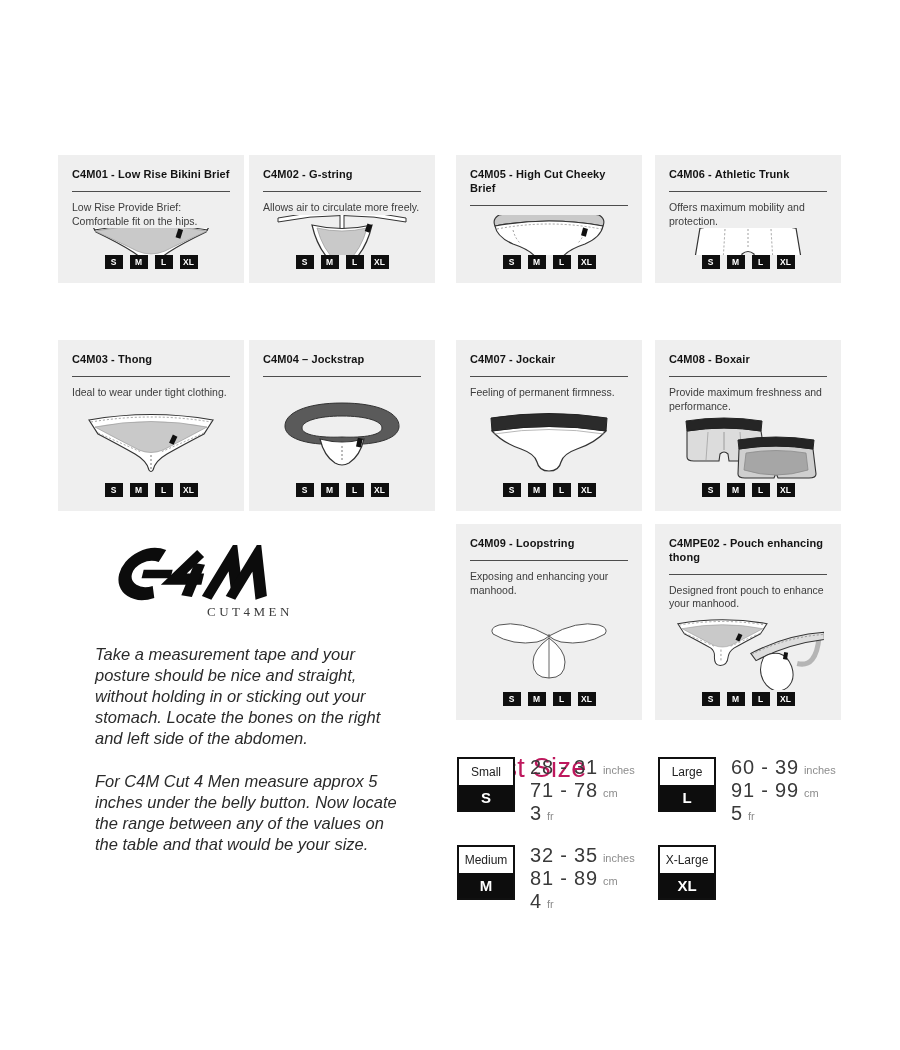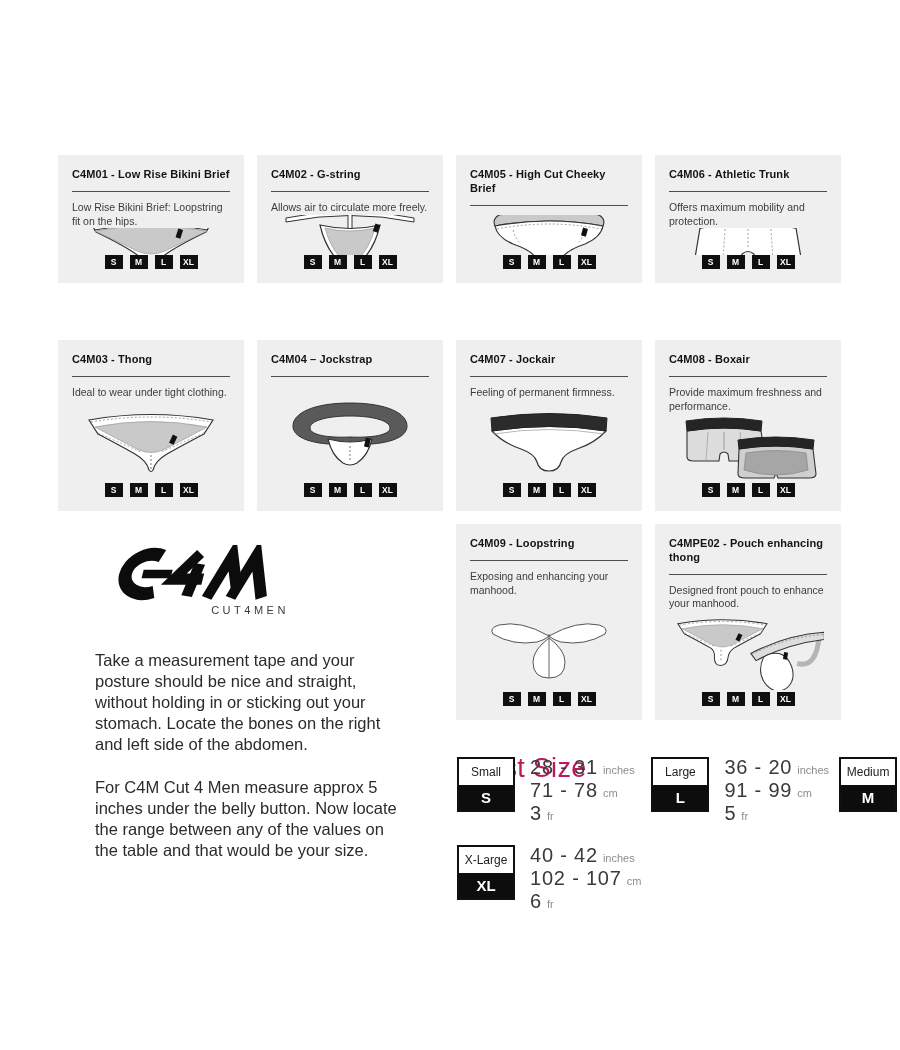--- a/index.html
+++ b/index.html
@@ -2,63 +2,63 @@
 <html><head>
 <meta charset="utf-8">
 <style>
   html,body{margin:0;padding:0;background:#ffffff;}
   .page{position:relative;width:900px;height:1050px;background:#ffffff;overflow:hidden;
         font-family:"Liberation Sans", sans-serif;}
 
   
   .card{position:absolute;width:186px;background:#efefef;box-sizing:border-box;
         padding:13px 14px 14px;display:flex;flex-direction:column;}
-  .col0{left:58px}.col1{left:257px}.col2{left:456px}.col3{left:655px}
+  .col0{left:58px}.col1{left:249px}.col2{left:456px}.col3{left:655px}
   .row0{top:155px;height:128px}.row1{top:340px;height:171px}.row2{top:524px;height:196px}
   .card h3{margin:0;font-size:11px;font-weight:700;color:#141414;letter-spacing:.1px;line-height:1.25;}
   .rule{border:0;border-top:1px solid #4d4d4d;margin:9px 0 9px;width:100%;}
   .card p{margin:0;font-size:10.5px;color:#3c3c3c;line-height:1.32;}
   .illu-zone{flex:1;display:flex;align-items:center;justify-content:center;overflow:hidden;}
   .badges{display:flex;justify-content:center;gap:7px;}
   .badge{min-width:14px;height:14px;padding:0 2px;background:#0f0f0f;color:#fff;
          font-size:8.5px;font-weight:700;display:flex;align-items:center;justify-content:center;}
 
   
   .brand{position:absolute;left:90px;top:545px;width:320px;text-align:center;}
-  .brand-sub{font-size:11px;letter-spacing:3.5px;color:#3b3b3b;margin-top:1px;}
+  .brand-sub{font-size:13px;letter-spacing:3.5px;color:#3b3b3b;margin-top:1px;font-family:Liberation Serif, serif;}
   .instructions{position:absolute;left:95px;top:644px;width:305px;color:#2b2b2b;
                 font-size:16.5px;line-height:1.27;}
-  .instructions p{margin:6px 0 22px;}
+  .instructions p{margin:0 0 22px;font-style:italic;}
 
   
   .waist-heading{position:absolute;left:457px;top:715px;font-size:27px;color:#be185d;
                  font-weight:400;letter-spacing:.3px;margin-top:38px;}
   .waist-table{position:absolute;left:457px;top:757px;width:392px;display:grid;
-               grid-template-columns:1fr 1fr 1fr;column-gap:10px;row-gap:19px;}
+               grid-template-columns:1fr 1fr;column-gap:10px;row-gap:19px;}
   .entry{display:flex;gap:15px;align-items:flex-start;}
   .size-box{width:58px;border:2px solid #101010;box-sizing:border-box;flex:0 0 auto;}
   .size-box .label{height:26px;background:#ffffff;display:flex;align-items:center;
                    justify-content:center;font-size:12px;color:#222;}
   .size-box .letter{height:25px;background:#0d0d0d;color:#ffffff;font-weight:700;font-size:15px;
                     display:flex;align-items:center;justify-content:center;}
   .vals .line{line-height:20px;white-space:nowrap;}
   .vals .num{font-size:20px;color:#3a3a3a;letter-spacing:.8px;}
   .vals .unit{font-size:11px;color:#8c8c8c;margin-left:5px;}
 
   svg{display:block;}
 </style>
 </head>
 <body>
 
 <div class="page">
 
   <div class="card col0 row0">
     <h3>C4M01 - Low Rise Bikini Brief</h3>
     <hr class="rule">
-    <p>Low Rise Bikini Brief: Loopstring fit on the hips.</p>
+    <p>Low Rise Provide Brief: Comfortable fit on the hips.</p>
     <div class="illu-zone">
       <svg width="142" height="64" viewBox="0 0 140 64">
         <path d="M8,10 Q70,0 132,10 L125,22 Q102,33 88,42 Q76,50 72,58 Q70,62 68,58 Q64,50 52,42 Q38,33 15,22 Z" fill="#fff" stroke="#333" stroke-width="1.2"></path>
         <path d="M13,20 Q70,9 127,20" fill="none" stroke="#333" stroke-width="1"></path>
         <path d="M14,21 Q70,10 126,21 Q100,33 84,41 Q70,47 56,41 Q40,33 14,21 Z" fill="#c9c9c9" stroke="#9a9a9a" stroke-width=".7"></path>
         <path d="M70,47 L70,58" stroke="#777" stroke-width="1" stroke-dasharray="2,2"></path>
         <rect x="96" y="19" width="5" height="9" fill="#111" transform="rotate(18 98 23)"></rect>
       </svg>
     </div>
     <div class="badges">
@@ -304,21 +304,21 @@
         <div class="line"><span class="num">3</span><span class="unit">fr</span></div>
       </div>
     </div>
 
     <div class="entry">
       <div class="size-box">
         <div class="label">Large</div>
         <div class="letter">L</div>
       </div>
       <div class="vals">
-        <div class="line"><span class="num">36 - 20</span><span class="unit">inches</span></div>
+        <div class="line"><span class="num">60 - 39</span><span class="unit">inches</span></div>
         <div class="line"><span class="num">91 - 99</span><span class="unit">cm</span></div>
         <div class="line"><span class="num">5</span><span class="unit">fr</span></div>
       </div>
     </div>
 
     <div class="entry">
       <div class="size-box">
         <div class="label">Medium</div>
         <div class="letter">M</div>
       </div>
@@ -327,21 +327,16 @@
         <div class="line"><span class="num">81 - 89</span><span class="unit">cm</span></div>
         <div class="line"><span class="num">4</span><span class="unit">fr</span></div>
       </div>
     </div>
 
     <div class="entry">
       <div class="size-box">
         <div class="label">X-Large</div>
         <div class="letter">XL</div>
       </div>
-      <div class="vals">
-        <div class="line"><span class="num">40 - 42</span><span class="unit">inches</span></div>
-        <div class="line"><span class="num">102 - 107</span><span class="unit">cm</span></div>
-        <div class="line"><span class="num">6</span><span class="unit">fr</span></div>
-      </div>
     </div>
 
   </div>
 </div>
 
 </body></html>

